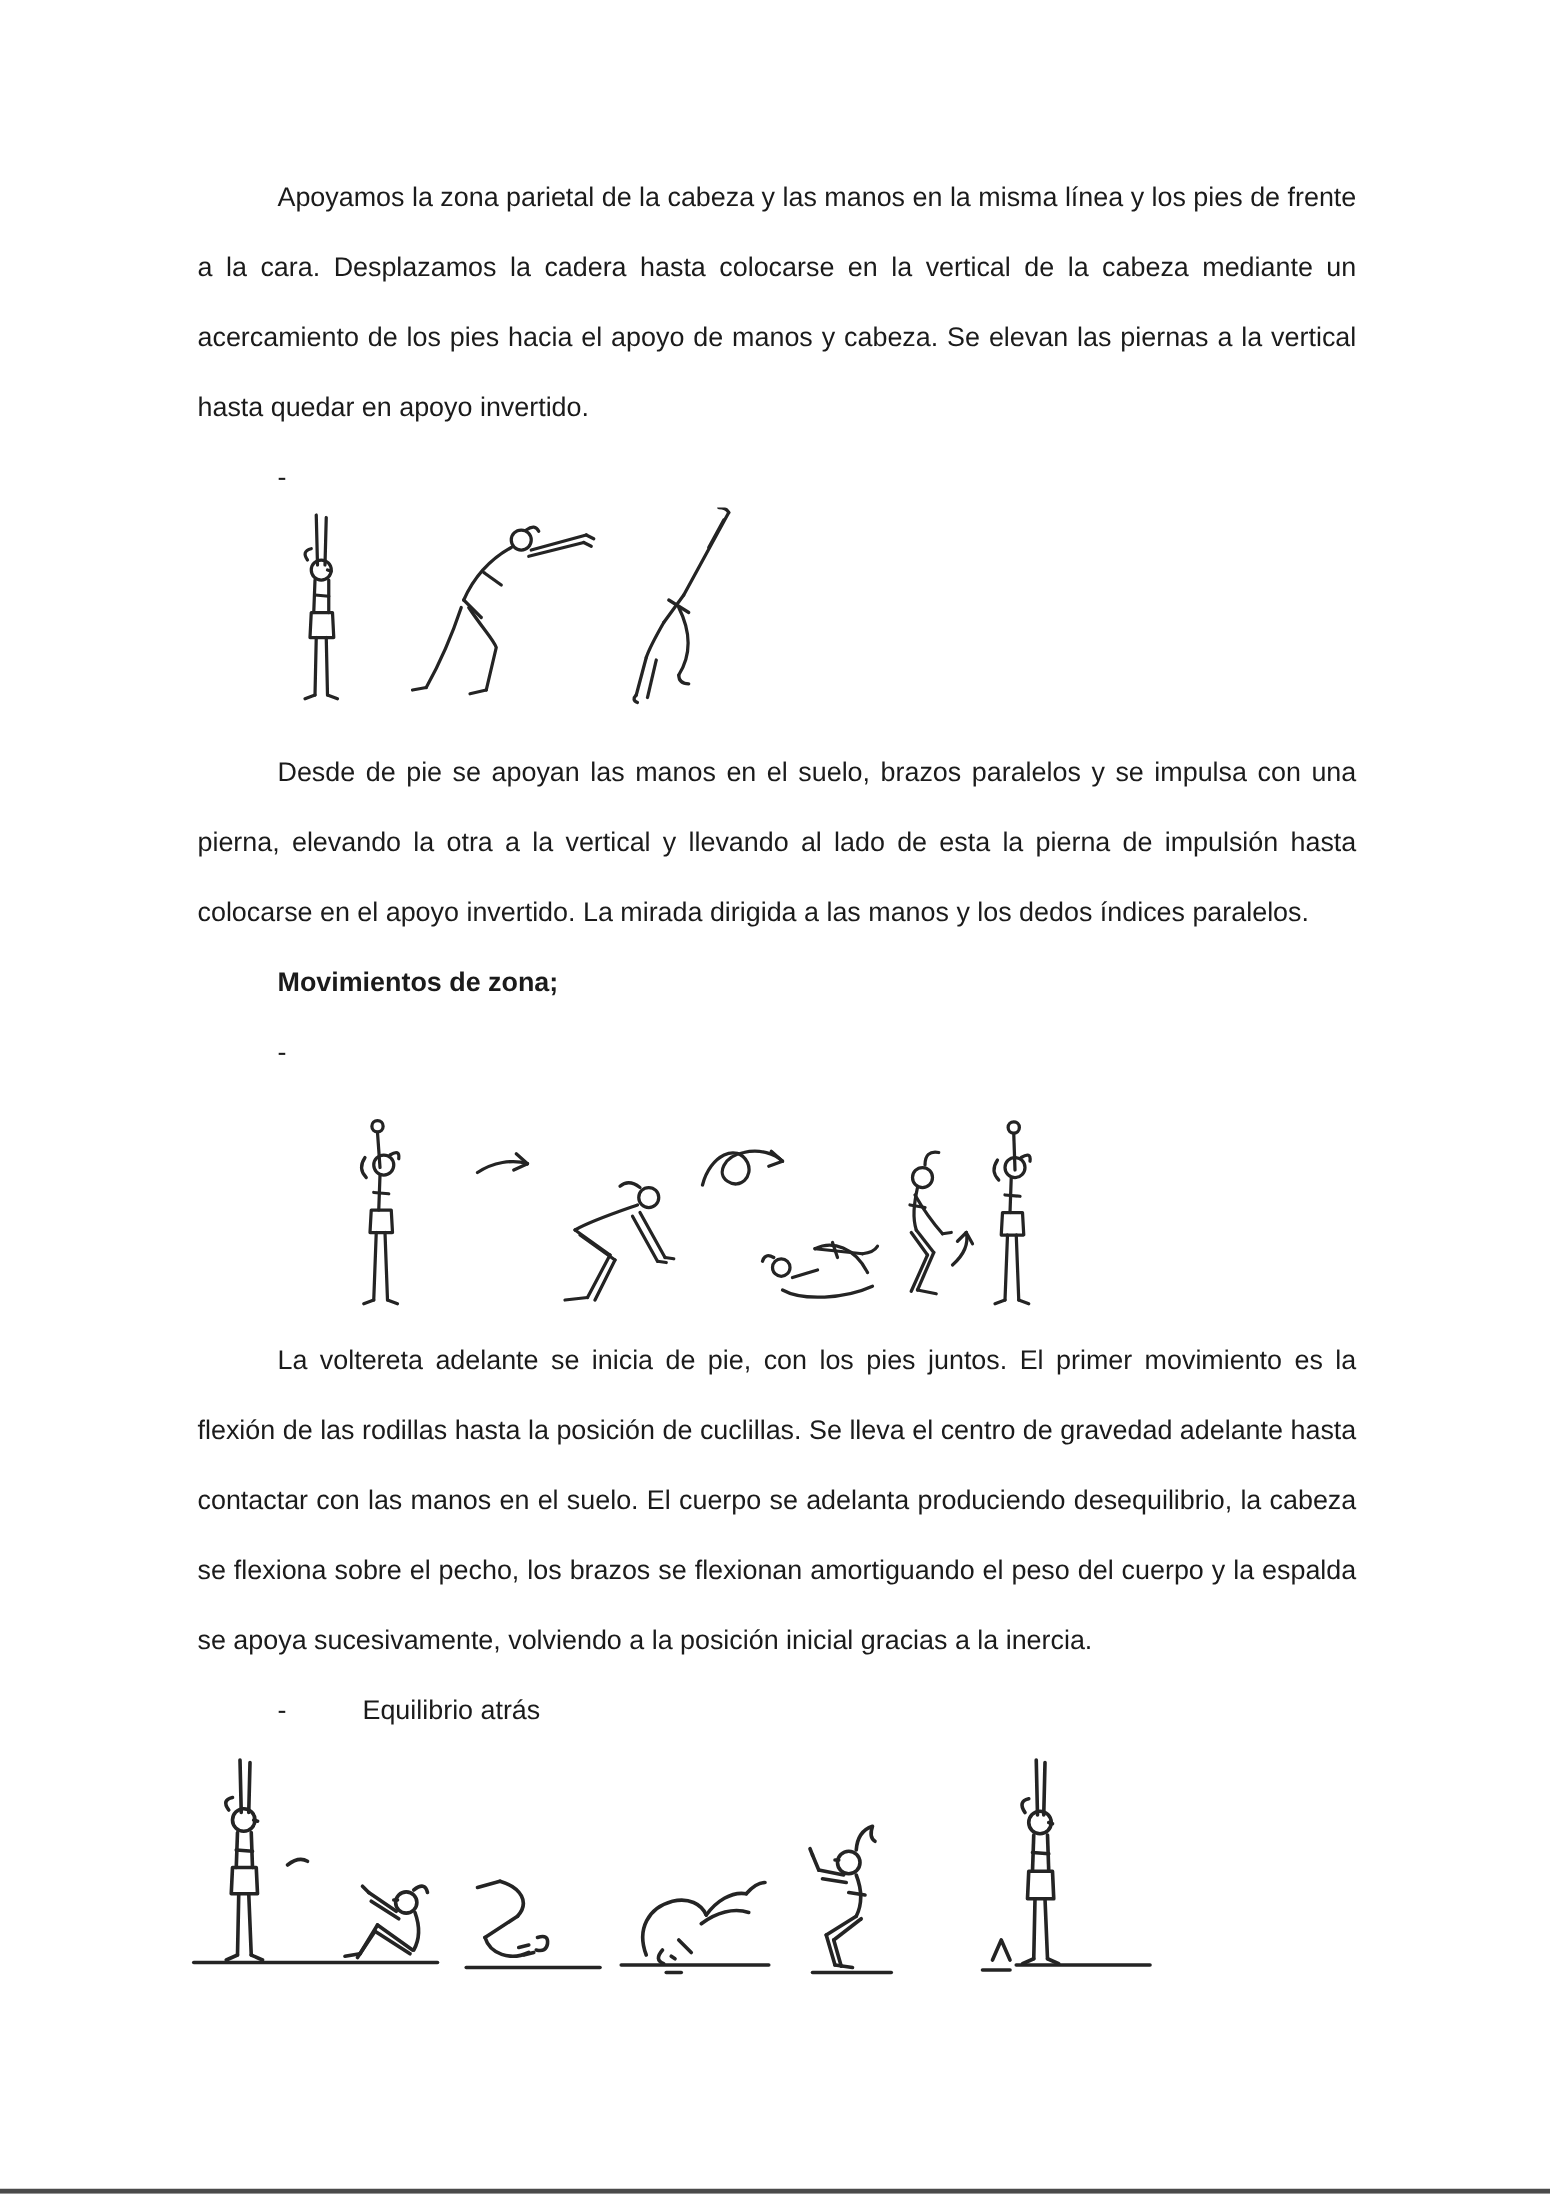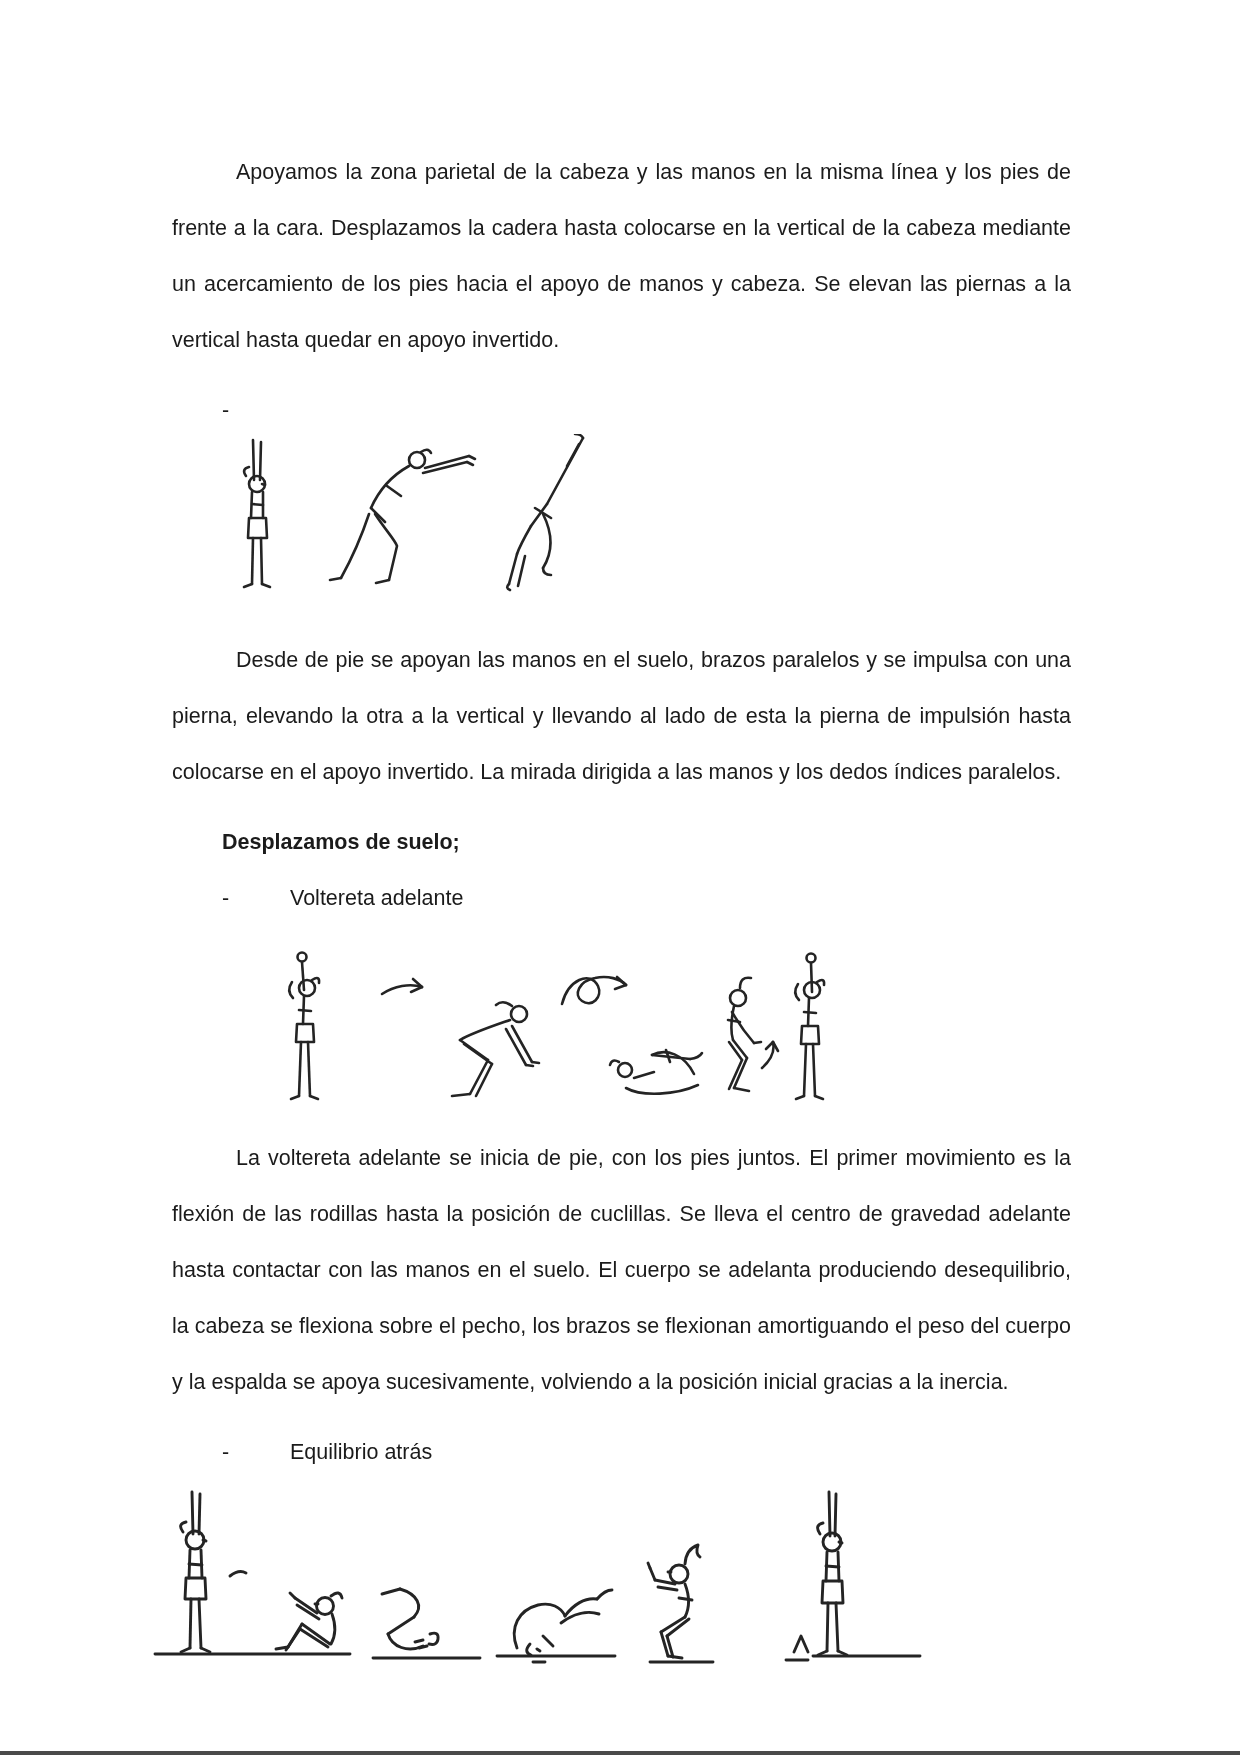--- a/index.html
+++ b/index.html
@@ -2,21 +2,21 @@
 <html><head>
 <meta charset="utf-8">
 <style>
   html,body{margin:0;padding:0;background:#888;}
   .page{
     width:1240px;height:1755px;background:#ffffff;position:relative;
     font-family:"Liberation Sans",sans-serif;color:#1b1b1b;overflow:hidden;
     margin:0 auto;
   }
   .content{position:absolute;left:158px;width:927px;top:130px;}
-  p.body{margin:14px;font-size:21.5px;line-height:56px;text-align:justify;}
+  p.body{margin:0;font-size:21.5px;line-height:56px;text-align:justify;}
   p.indent{text-indent:64px;}
   .bullet{margin:0;font-size:21.5px;line-height:56px;display:flex;}
   .bullet .marker{display:inline-block;margin-left:64px;width:68px;flex:none;}
   h3.heading{margin:0;font-size:21.5px;line-height:56px;font-weight:bold;text-indent:64px;}
   .illus{position:relative;}
   .il1{height:180px;}
   .il2{height:190px;}
   .il3{height:191px;}
   .illus svg{position:absolute;}
   .il1 svg{left:67px;top:-4px;}
@@ -80,25 +80,24 @@
             <path d="M30,122 L23,152"></path>
             <path d="M14,150 q-4,4 1,6"></path>
           <path d="M48,80 C58,100 58,118 48,134"></path>
             <path d="M48,134 q0,7 8,7"></path>
         </g>
       </svg>
     </div>
 
     <p class="body indent">Desde de pie se apoyan las manos en el suelo, brazos paralelos y se impulsa con una pierna, elevando la otra a la vertical y llevando al lado de esta la pierna de impulsión  hasta colocarse en el apoyo invertido. La mirada dirigida a las manos y los dedos índices paralelos.</p>
 
-    <h3 class="heading">Desplazamos de suelo;</h3>
+    <h3 class="heading">Movimientos de zona;</h3>
 
     <p class="bullet">
       <span class="marker">-</span>
-      <span class="bullet-label">Voltereta adelante</span>
     </p>
 
     <div class="illus il2" role="img" aria-label="Dibujo de cinco figuras con flechas: de pie, cuclillas con manos al suelo, giro rodando sobre la espalda, incorporación y posición final de pie">
       <svg width="580" height="175" viewBox="0 0 580 175">
         <g transform="translate(10,0)">
           <circle cx="22" cy="9" r="4.5"></circle>
             <path d="M22,14 L24,42"></path>
           <path d="M32,32 q8,-5 7,3"></path>
           <circle cx="27" cy="40" r="8"></circle>
           <path d="M12,34 q-6,9 1,16"></path>

